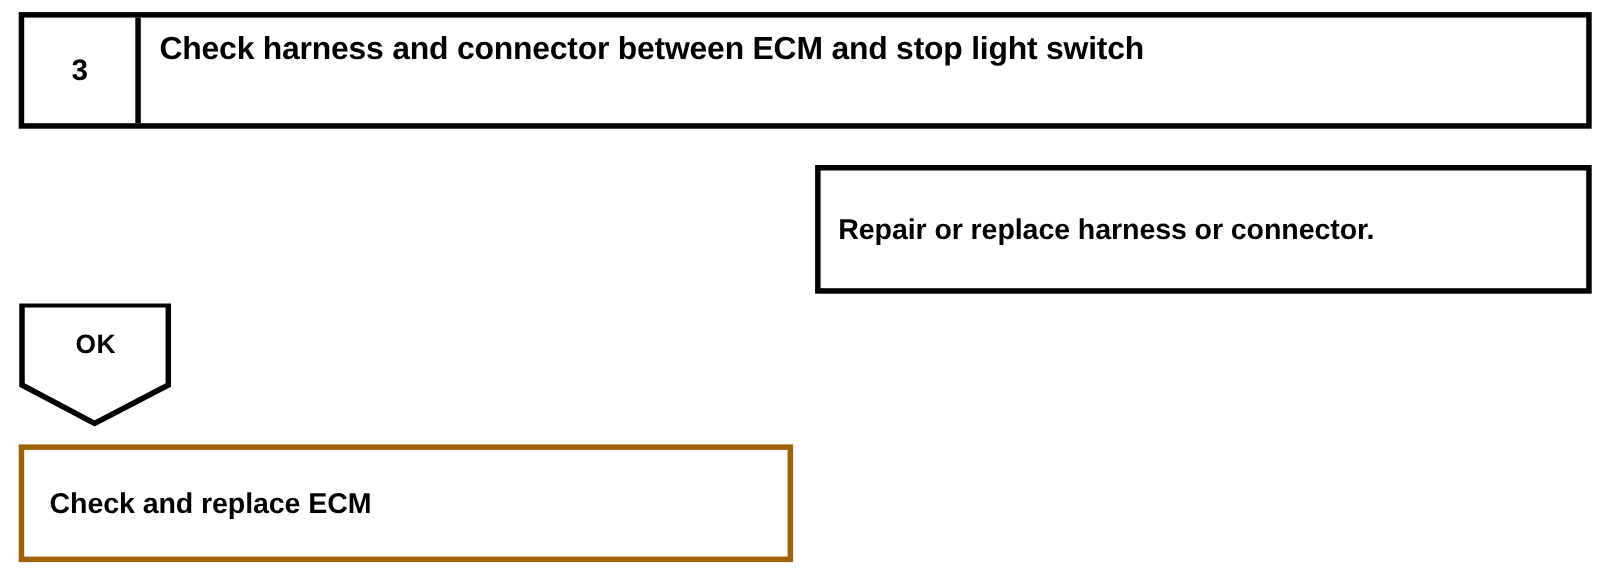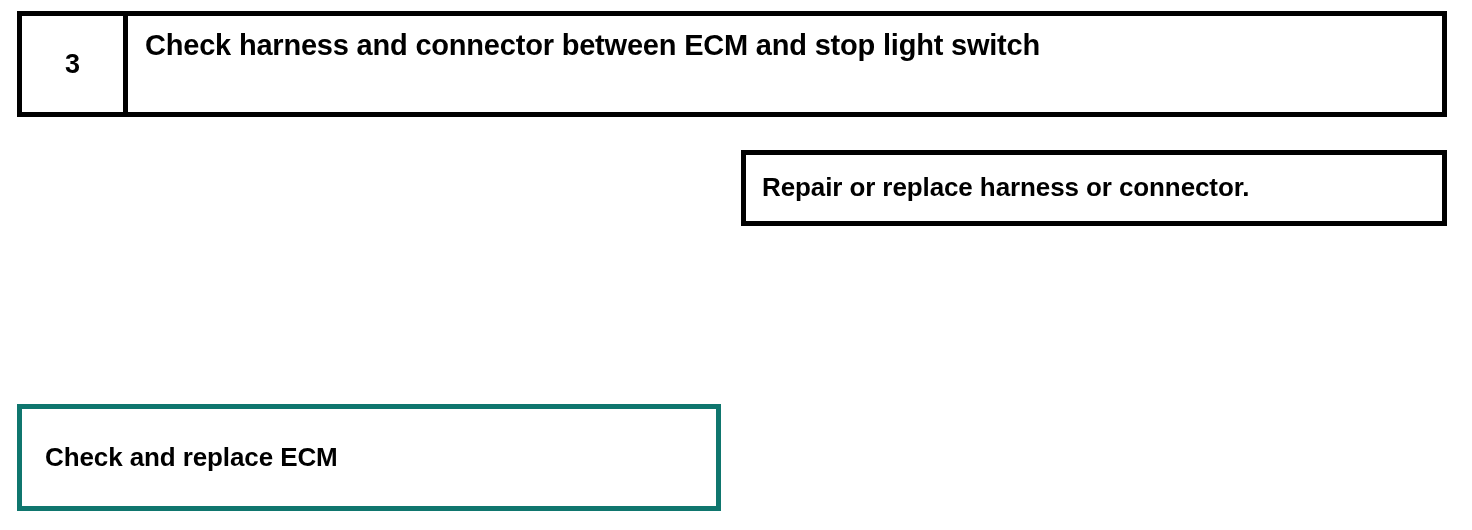--- a/index.html
+++ b/index.html
@@ -94,21 +94,21 @@
     font-weight: bold;
     line-height: 1;
     letter-spacing: 0.3px;
   }
 
   .result-box {
     position: absolute;
     left: 741px;
     top: 150px;
     width: 706px;
-    height: 76px;
+    height: 117px;
     box-sizing: border-box;
     border: 5px solid #000;
     background: #fff;
     display: flex;
     align-items: center;
   }
   .result-box-text {
     padding-left: 16px;
     font-size: 26px;
     font-weight: bold;
@@ -149,21 +149,21 @@
   }
 
   
   .final-box {
     position: absolute;
     left: 17px;
     top: 404px;
     width: 704px;
     height: 107px;
     box-sizing: border-box;
-    border: 5px solid #0f766e;
+    border: 5px solid #a16207;
     background: #fff;
     display: flex;
     align-items: center;
   }
   .final-box-text {
     padding-left: 23px;
     font-size: 26px;
     font-weight: bold;
     line-height: 1.05;
     white-space: nowrap;
@@ -182,18 +182,24 @@
     <div class="step-title-cell">
       <span class="step-title-text">Check harness and connector between ECM and stop light switch</span>
     </div>
   </div>
 
 
   <div class="result-box">
     <span class="result-box-text">Repair or replace harness or connector.</span>
   </div>
 
+  <div class="ok-branch">
+    <svg class="ok-arrow-svg" viewBox="0 0 140 112" preserveAspectRatio="none">
+      <polygon points="3,1 136,1 136,74 69,109 3,74" fill="#ffffff" stroke="#000000" stroke-width="5" stroke-linejoin="miter"></polygon>
+    </svg>
+    <span class="ok-label">OK</span>
+  </div>
 
   <div class="final-box">
     <span class="final-box-text">Check and replace ECM</span>
   </div>
 
 </div>
 
 </body></html>

